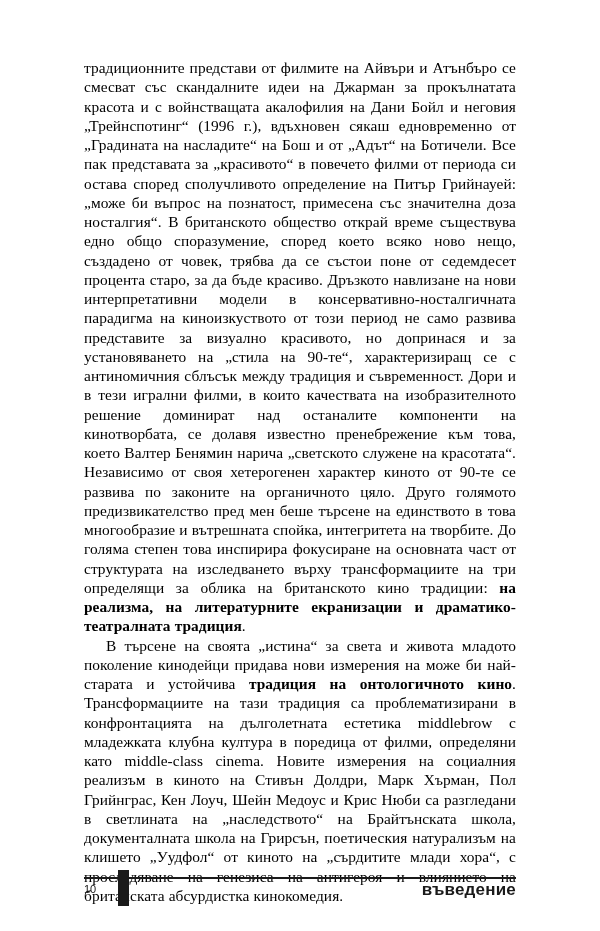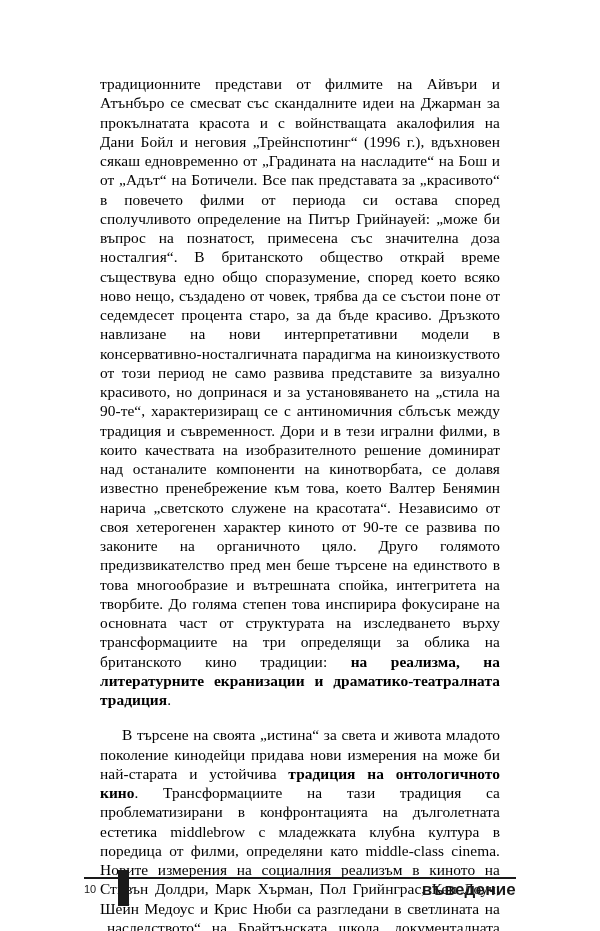--- a/index.html
+++ b/index.html
@@ -26,21 +26,21 @@
 
   
   #textblock {
     position: absolute;
     left: 84px;
     top: 58px;
     width: 432px;
   }
 
   .para {
-    margin: 16px;
+    margin: 0;
     text-align: justify;
     text-justify: inter-word;
     font-size: 15.4px;
     line-height: 19.25px;
     letter-spacing: 0.05px;
     word-spacing: 0.2px;
     hyphens: manual;
   }
   .para.indent {
     text-indent: 22px;

